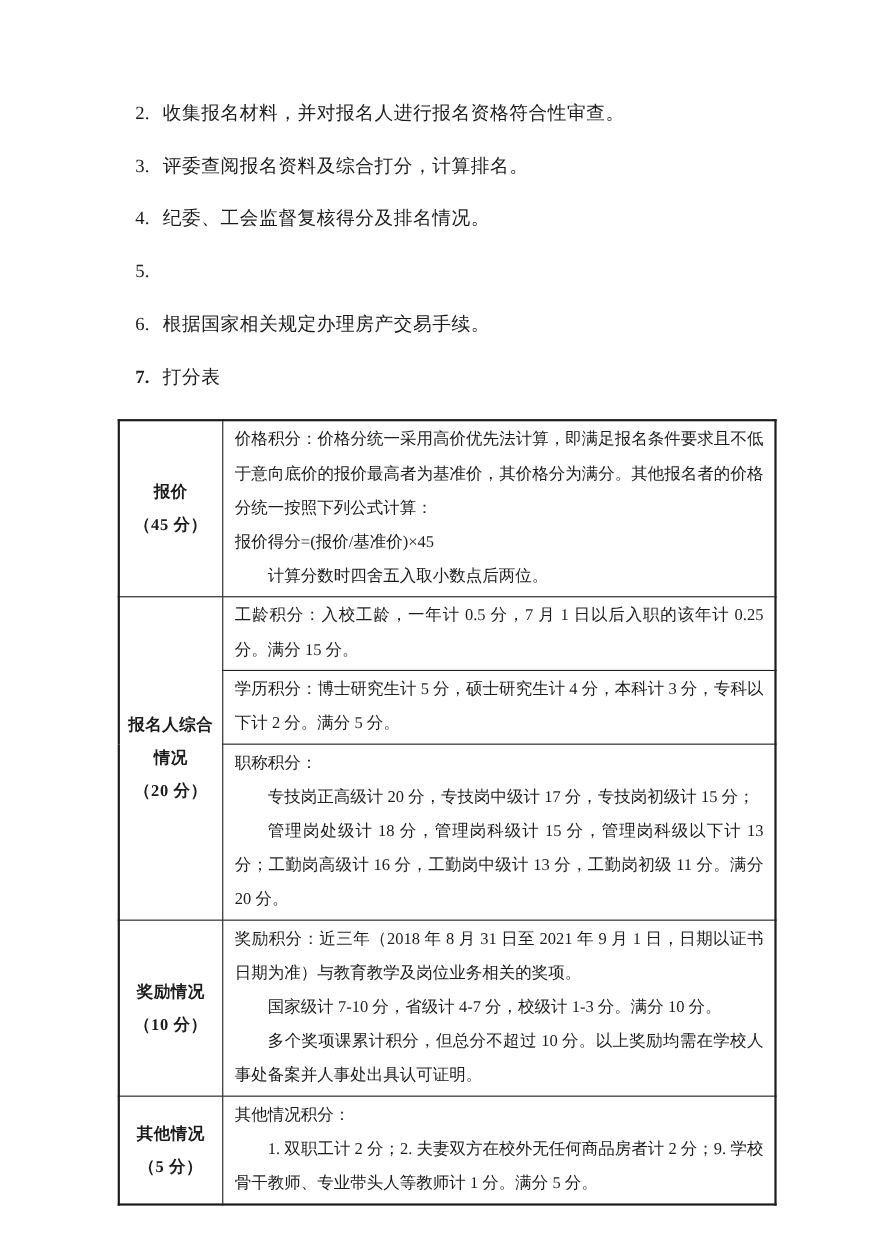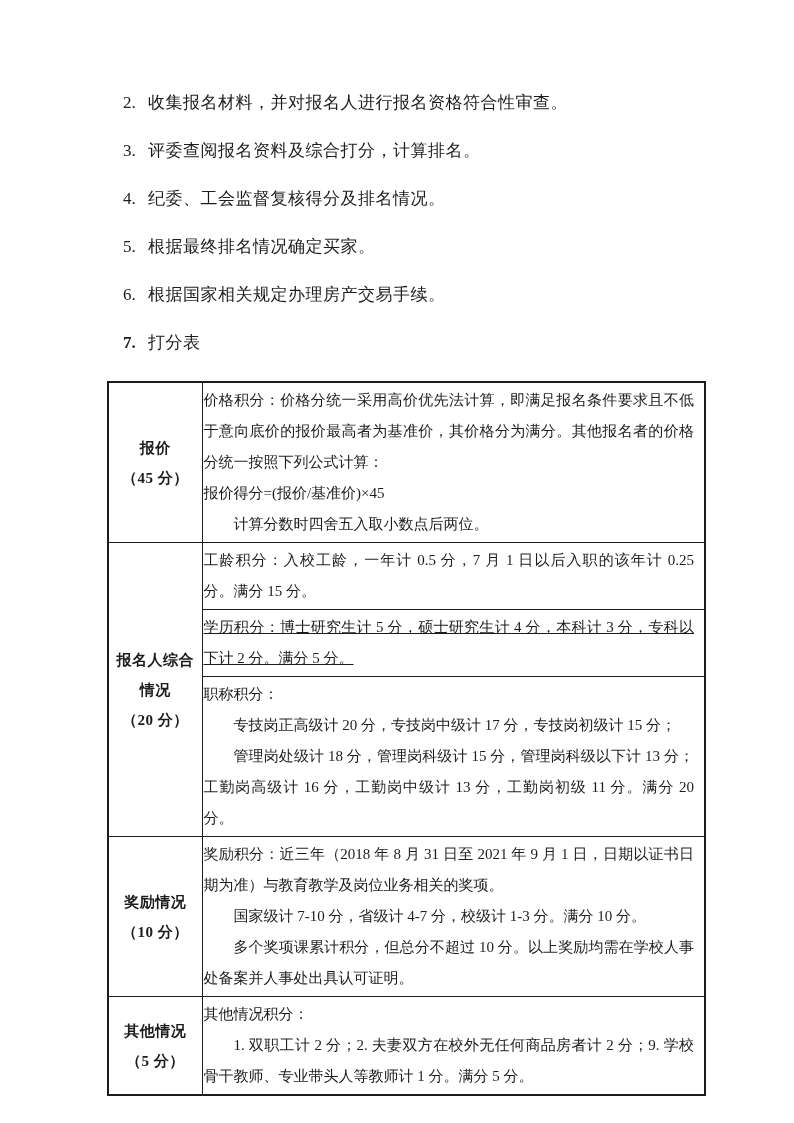--- a/index.html
+++ b/index.html
@@ -54,29 +54,29 @@
   td.cat {
     width: 94px;
     text-align: center;
     font-weight: bold;
     padding: 0 6px;
     letter-spacing: 0.5px;
   }
   td.cat .cat-title { line-height: 30px; }
   td.cat .cat-score { line-height: 30px; white-space: nowrap; }
   td.body {
-    padding: 2px 10px 2px 1px;
+    padding: 2px 10px 2px 11px;
     text-align: justify;
     vertical-align: middle;
   }
   td.body p { margin: 0; }
   td.body p.indent { text-indent: 2em; }
   .h-quote   { height: 146px; }
   .h-senior  { height: 59px; }
-  .h-edu     { height: 60px; text-decoration: underline; }
+  .h-edu     { height: 60px; }
   .h-title   { height: 142px; margin-left: 18px; }
   .h-award   { height: 142px; margin-top: 24px; }
   .h-other   { height: 85px; }
 </style>
 </head>
 <body>
 
 <div class="page">
 
   <div class="doc-list">
@@ -87,21 +87,20 @@
     <div class="doc-item">
       <span class="num">3.</span>
       <span class="txt">评委查阅报名资料及综合打分，计算排名。</span>
     </div>
     <div class="doc-item">
       <span class="num">4.</span>
       <span class="txt">纪委、工会监督复核得分及排名情况。</span>
     </div>
     <div class="doc-item">
       <span class="num">5.</span>
-      <span class="txt">根据最终排名情况确定买家。</span>
     </div>
     <div class="doc-item">
       <span class="num">6.</span>
       <span class="txt">根据国家相关规定办理房产交易手续。</span>
     </div>
     <div class="doc-item">
       <span class="num bold">7.</span>
       <span class="txt">打分表</span>
     </div>
   </div>

